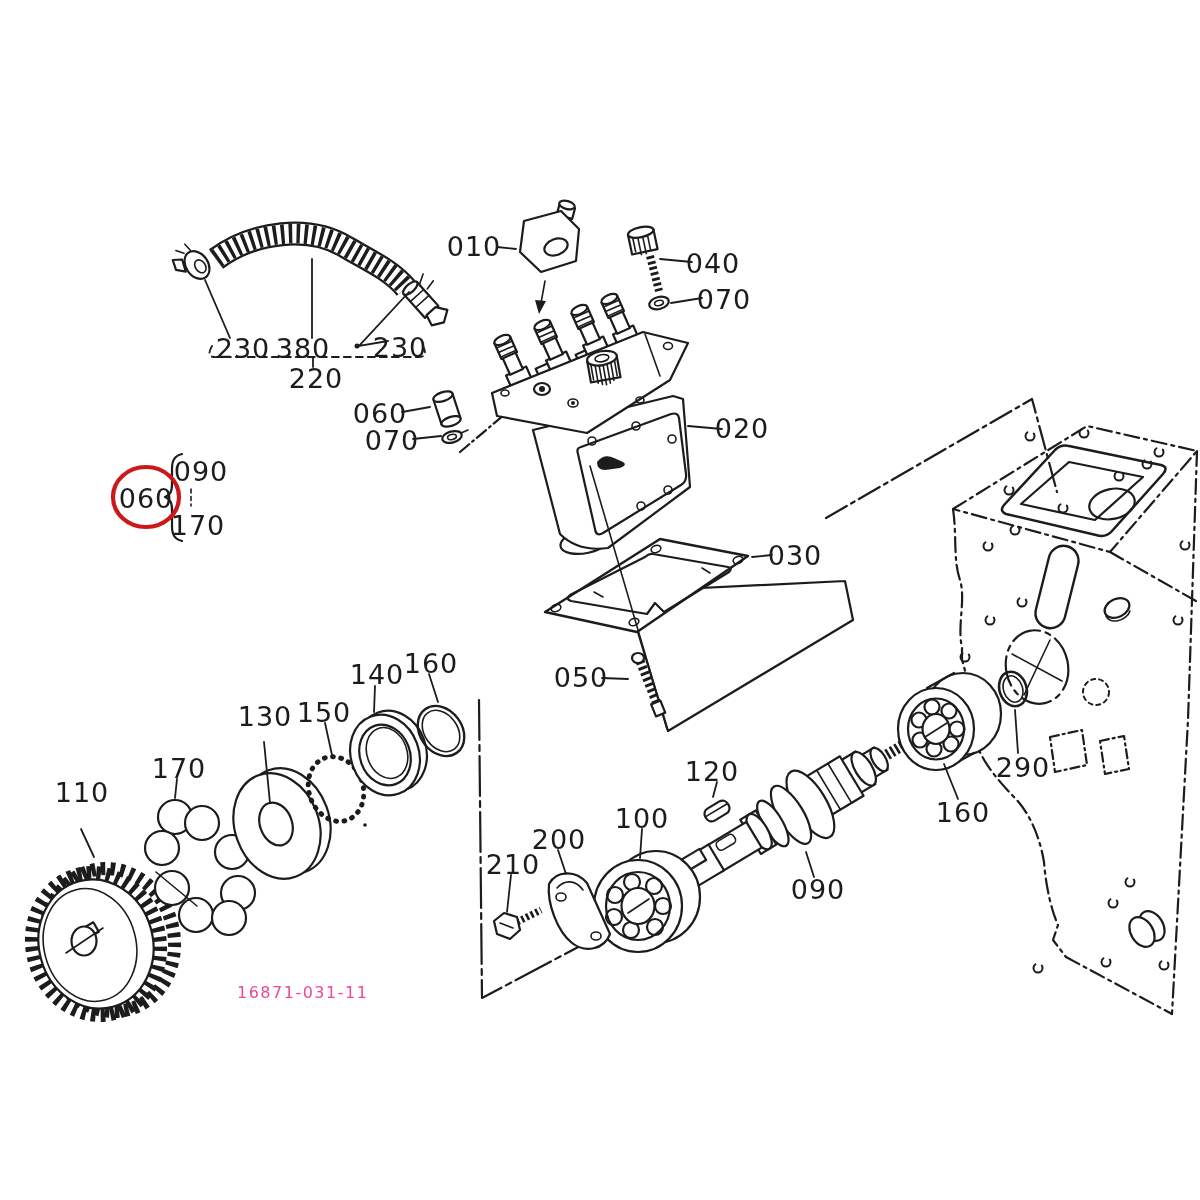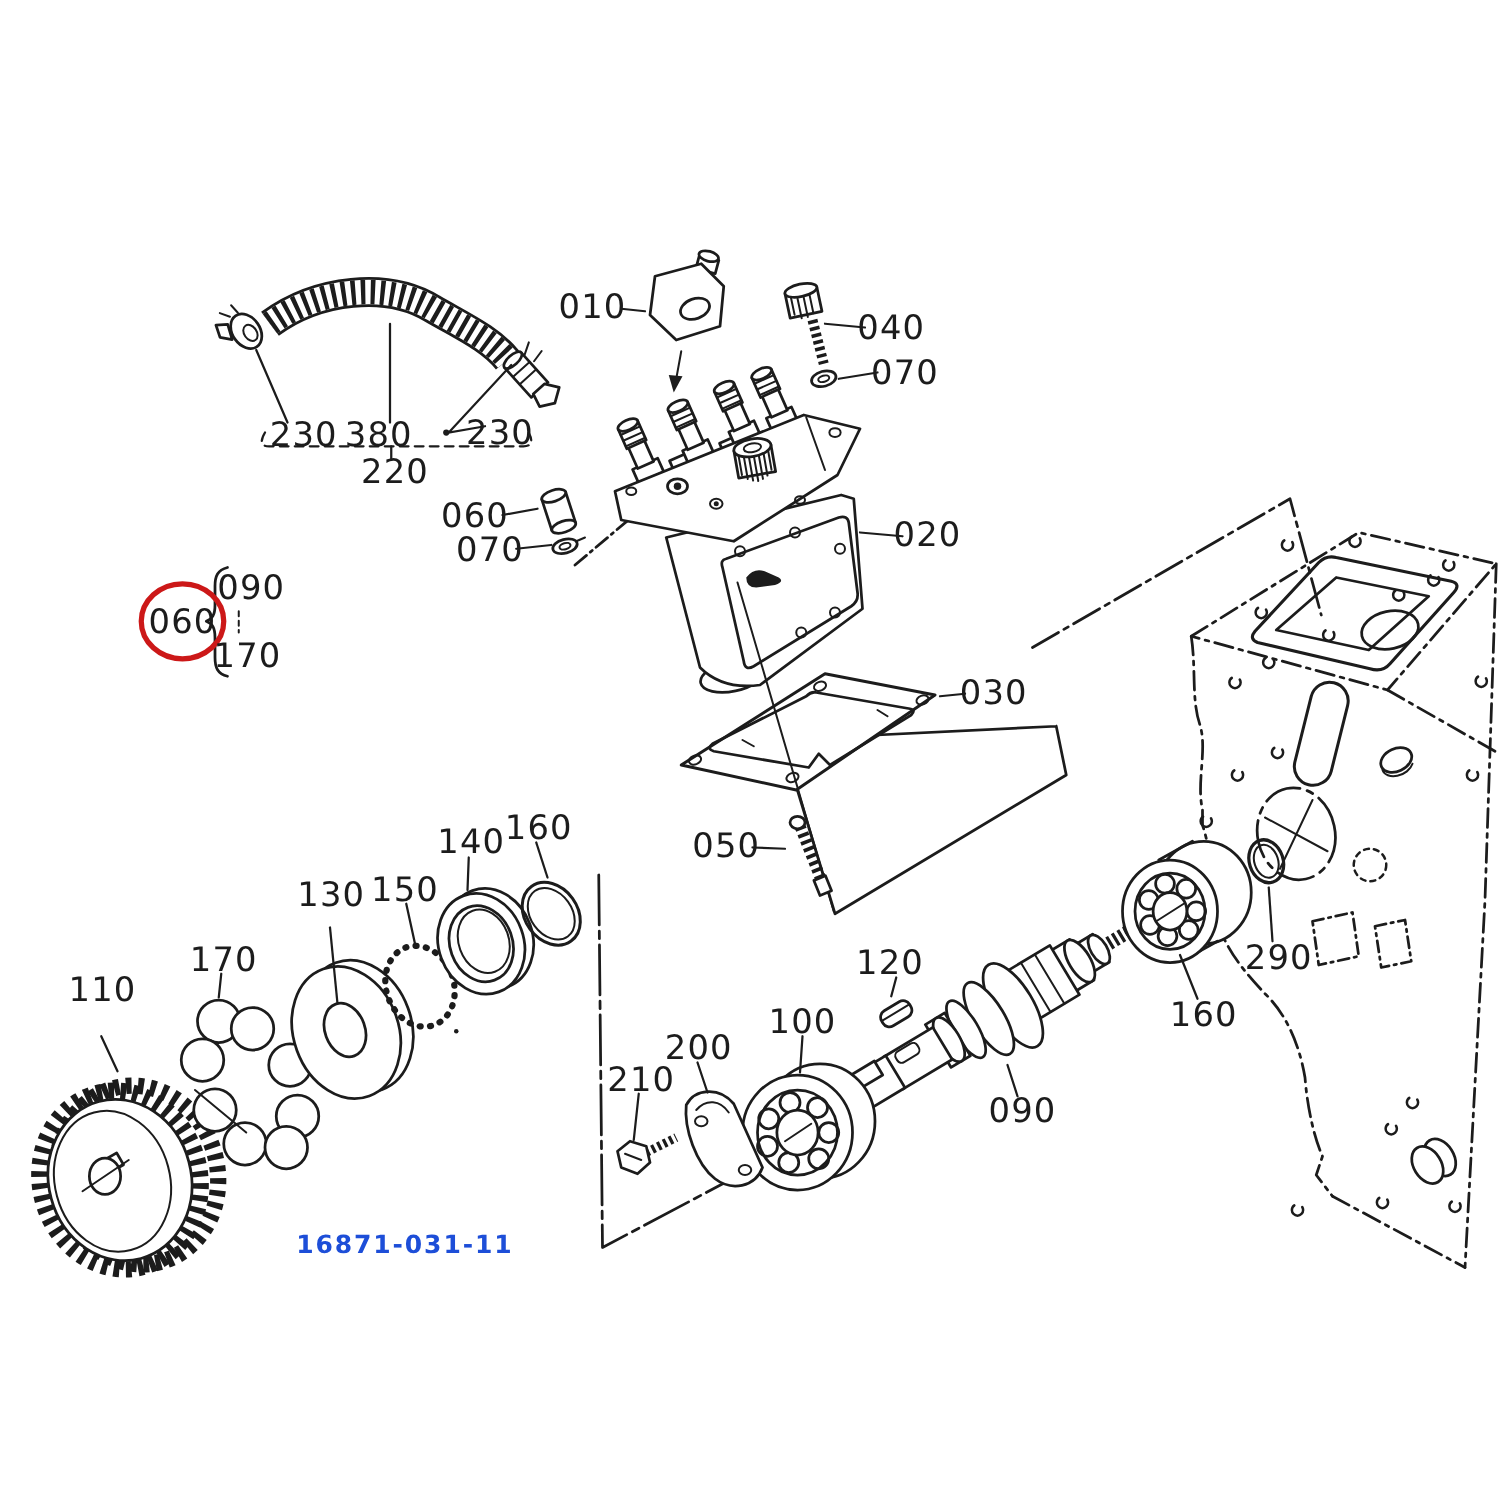--- a/index.html
+++ b/index.html
@@ -2,22 +2,22 @@
 <html><head>
 <meta charset="utf-8">
 <style>
   html,body{margin:0;padding:0;background:#ffffff;}
   .stage{position:relative;width:1200px;height:1200px;background:#ffffff;overflow:hidden;
          font-family:"DejaVu Sans",sans-serif;}
   .stage svg{position:absolute;left:0;top:0;}
   .cal{position:absolute;transform:translate(-50%,-50%);font-family:"DejaVu Sans",sans-serif;
        font-size:27px;font-weight:500;letter-spacing:1px;color:#1c1c1c;white-space:nowrap;
        cursor:pointer;line-height:1;}
-  .dn{position:absolute;font-family:"DejaVu Sans",sans-serif;font-size:20px;font-weight:700;
-      letter-spacing:1.5px;color:#1d4ed8;}
+  .dn{position:absolute;font-family:"DejaVu Sans",sans-serif;font-size:16px;font-weight:400;
+      letter-spacing:1.5px;color:#ec4899;}
   
   .s{stroke:#1c1c1c;fill:none;stroke-width:2.2;stroke-linecap:round;stroke-linejoin:round;}
   .f{stroke:#1c1c1c;fill:#ffffff;stroke-width:2.2;stroke-linejoin:round;stroke-linecap:round;}
   .t{stroke-width:1.6;}
   .ph{stroke-dasharray:15 5 3 5;}
   .ld{stroke:#1c1c1c;fill:none;stroke-width:1.8;stroke-linecap:round;}
 </style>
 </head>
 <body>
 

